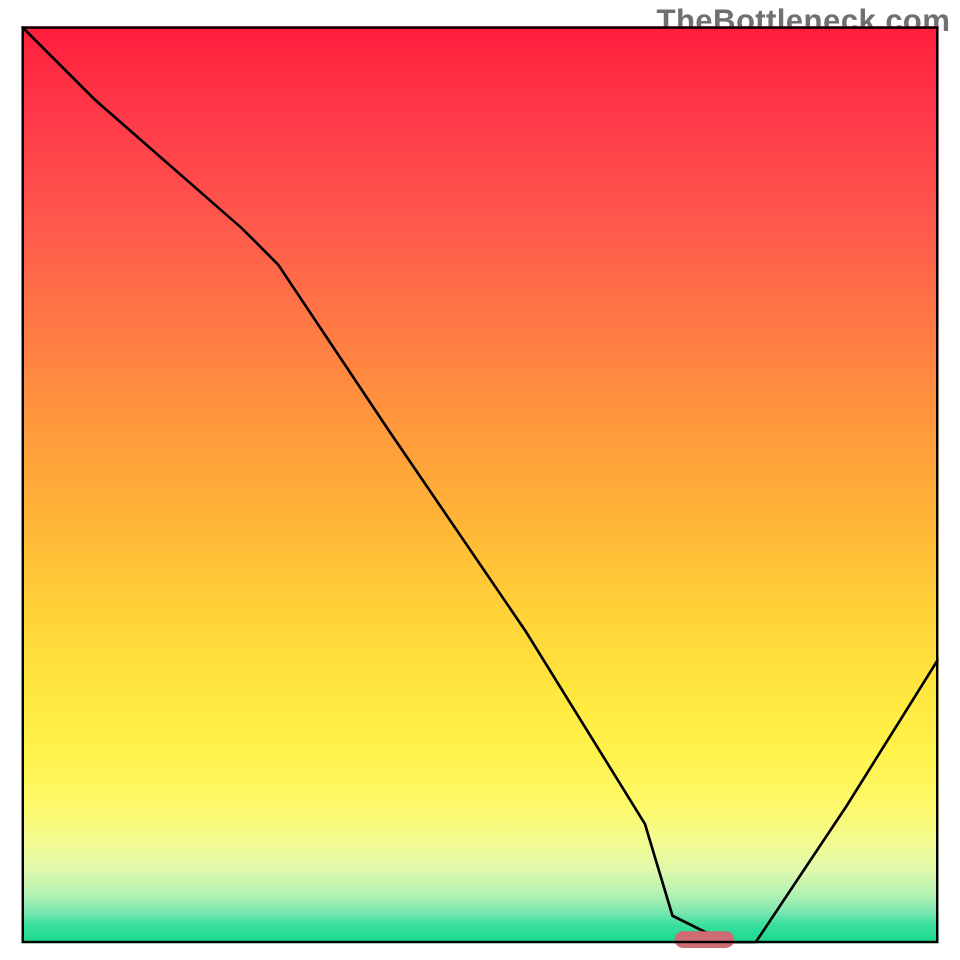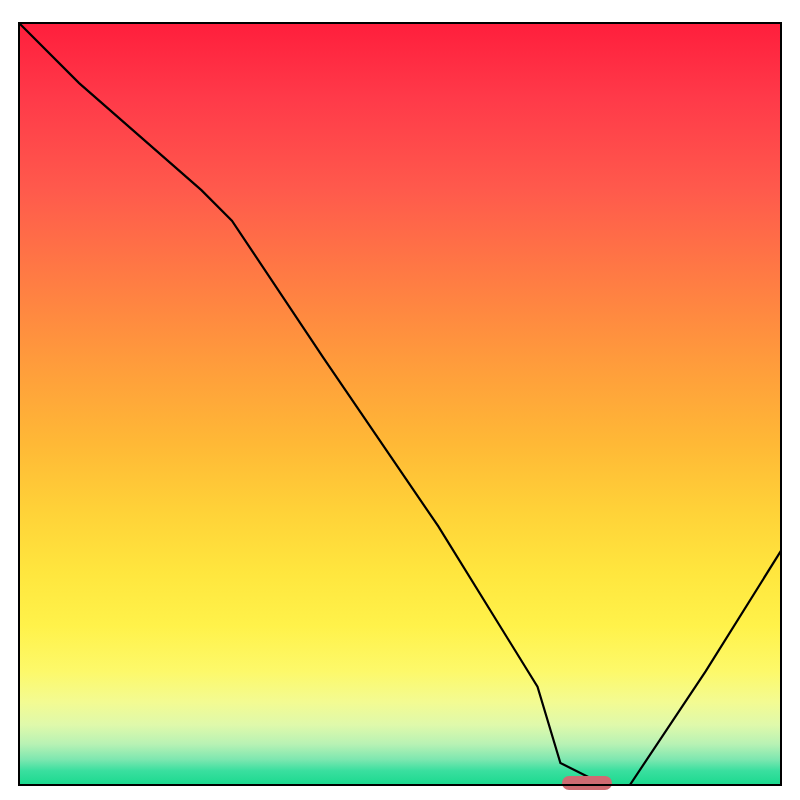--- a/index.html
+++ b/index.html
@@ -60,20 +60,21 @@
     height: 14px;
     background: #cf6b72;
     border-radius: 7px;
     pointer-events: none;
   }
 </style>
 </head>
 <body>
 
 <div class="container">
+  <div class="watermark">TheBottleneck.com</div>
 
   <div class="plot">
     <div class="plot-bg"></div>
 
     <svg class="curve" viewBox="0 0 764 764" preserveAspectRatio="none">
       <path id="curve-path" d="M 0.0 0.0 L 61.1 61.1 L 183.4 168.1 L 213.9 198.6 L 305.6 336.2 L 420.2 504.2 L 519.5 664.7 L 542.4 741.1 L 588.3 764.0 L 611.2 764.0 L 687.6 649.4 L 764.0 527.2" fill="none" stroke="#000" stroke-width="2.2" stroke-linecap="round"></path>
     </svg>
 
     <div class="marker" id="marker" style="left: 544.3px; top: 754px; width: 49.7px; background: rgb(207, 107, 114);"></div>
 

